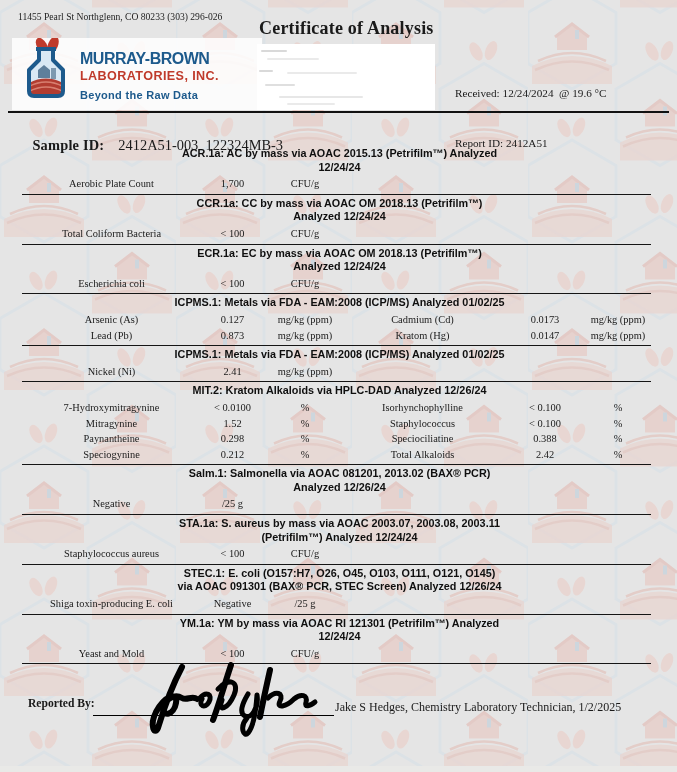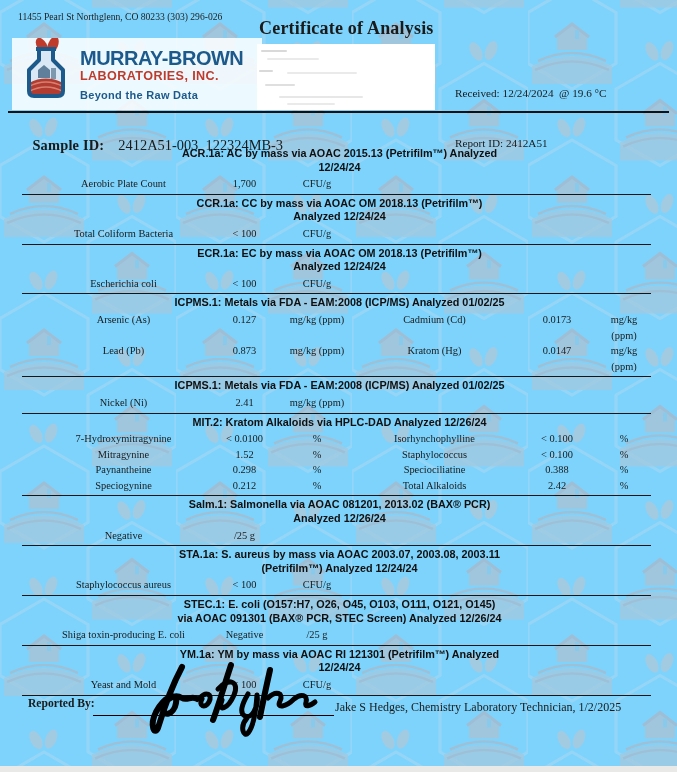--- a/index.html
+++ b/index.html
@@ -1,45 +1,45 @@
 <!DOCTYPE html>
 <html><head>
 <meta charset="utf-8">
 <style>
   html,body{margin:0;padding:0;background:#fff;}
-  #page{position:relative;width:677px;height:772px;background:#7dd3fc;overflow:hidden;
+  #page{position:relative;width:677px;height:772px;background:#e5e5e5;overflow:hidden;
         font-family:"Liberation Serif", serif;color:#1a1a1a;}
   #wm-svg{position:absolute;left:0;top:0;z-index:0;}
   .layer{position:absolute;z-index:2;}
 
   
   #address{left:18px;top:11px;font-size:9.6px;color:#222;}
   #logo-block{left:12px;top:38px;width:250px;height:72px;background:rgba(255,255,255,.85);}
   #flask{position:absolute;left:2px;top:0;}
   #logo-text{position:absolute;left:68px;top:10px;font-family:"Liberation Sans",sans-serif;}
-  #logo-name{font-weight:bold;font-size:20px;letter-spacing:-.5px;color:#1d5a8c;line-height:21px;}
+  #logo-name{font-weight:bold;font-size:16px;letter-spacing:-.5px;color:#1d5a8c;line-height:21px;}
   #logo-sub{font-weight:bold;font-size:12.6px;letter-spacing:.4px;color:#bf3a2b;line-height:15px;}
   #logo-tag{font-weight:bold;font-size:11px;color:#1d5a8c;margin-top:5px;letter-spacing:.3px;}
   #cert-title{left:259px;top:18px;font-size:18px;font-weight:bold;letter-spacing:.2px;}
   #redacted{left:257px;top:44px;width:178px;height:66px;background:#fff;}
   .smudge{position:absolute;background:#b9b9b9;opacity:.55;border-radius:1px;}
   #recv-block{left:455px;top:52px;font-size:11.2px;line-height:16.5px;white-space:pre-wrap;}
 
   
   #top-bar{left:8px;top:111px;width:661px;height:2.4px;background:#111;}
   #sample-row{left:18px;top:120px;font-size:14.4px;white-space:pre-wrap;}
   #sample-row b{letter-spacing:.2px;margin-top:32px;}
   #sample-row .val{margin-left:14px;}
 
   
   #sections{left:22px;top:145px;width:629px;text-align:center;}
   .section{border-bottom:1.6px solid #151515;padding:2px 0 2px 6px;}
   .section-title{font-family:"Liberation Sans",sans-serif;font-weight:bold;font-size:10.8px;
                  line-height:13.6px;white-space:pre-line;color:#0f0f0f;}
-  .srows{margin-top:2px;margin-left:12px;}
+  .srows{margin-top:2px;}
   .trow{display:grid;grid-template-columns:167px 75px 70px 165px 80px 1fr;
         font-size:10.4px;line-height:15.6px;}
   .trow span{white-space:pre-wrap;overflow:hidden;}
 
   
   #reported-by{left:28px;top:697px;font-size:11.6px;font-weight:bold;}
   #sig-line{left:93px;top:715px;width:241px;height:0;border-top:1.5px solid #000;}
   #signature{left:118px;top:662px;}
   #signer{left:335px;top:700px;font-size:12px;}
   #bottom-strip{left:0;top:766px;width:677px;height:6px;background:#e9e9e7;}

